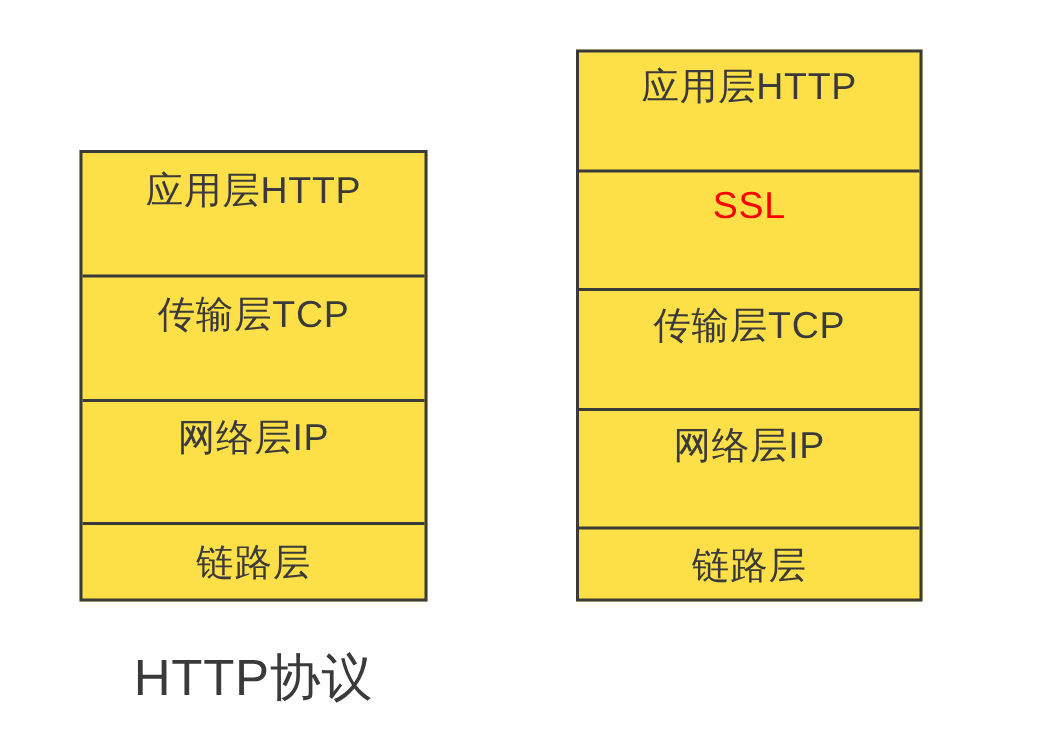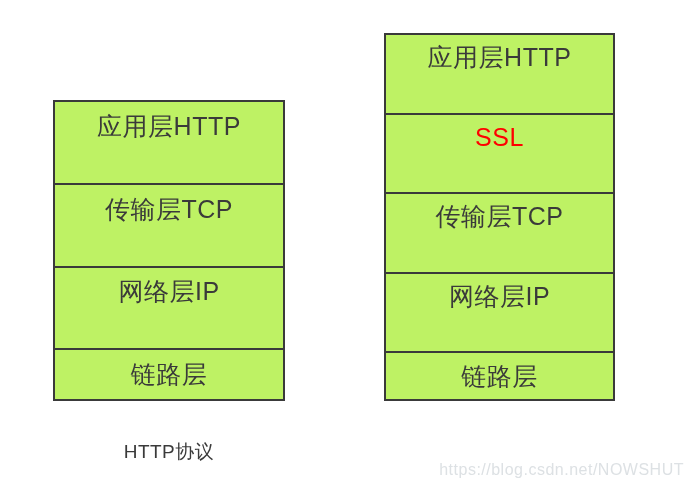--- a/index.html
+++ b/index.html
@@ -13,21 +13,21 @@
     height: 492px;
     background: var(--color-background, #ffffff);
     font-family: "Liberation Sans", "DejaVu Sans", sans-serif;
     color: var(--color-text, #3a3a3a);
     overflow: hidden;
   }
   .stack {
     position: absolute;
     box-sizing: border-box;
     border: 2px solid var(--color-border, #3a3a3a);
-    background: #bef264;
+    background: #fde047;
     display: flex;
     flex-direction: column;
     text-align: right;
   }
   .stack-http {
     left: 53px;
     top: 100px;
     width: 232px;
     height: 301px;
   }
@@ -53,21 +53,21 @@
   }
   .layer.emphasis {
     color: var(--color-ssl_text, #ff0000);
   }
   .stack-label {
     position: absolute;
     top: 436px;
     height: 32px;
     line-height: 32px;
     text-align: center;
-    font-size: 19px;
+    font-size: 34px;
     letter-spacing: 0.5px;
     color: var(--color-text, #3a3a3a);
   }
   .label-http {
     left: 53px;
     width: 232px;
   }
   .label-https {
     left: 384px;
     width: 231px;
@@ -98,15 +98,14 @@
       <div class="layer">应用层HTTP</div>
       <div class="layer emphasis">SSL</div>
       <div class="layer">传输层TCP</div>
       <div class="layer">网络层IP</div>
       <div class="layer">链路层</div>
     </div>
 
   <div class="stack-label label-http">HTTP协议</div>
 
 
-  <div class="watermark">https://blog.csdn.net/NOWSHUT</div>
 
 </div>
 
 </body></html>

